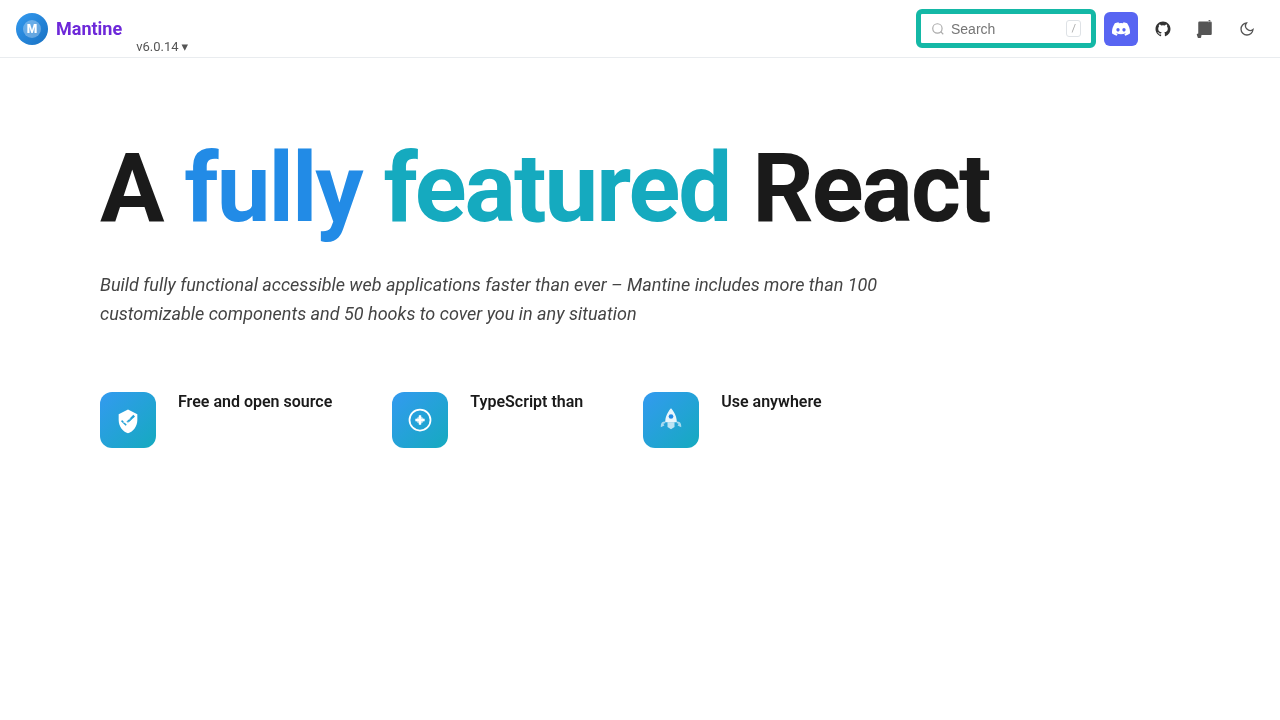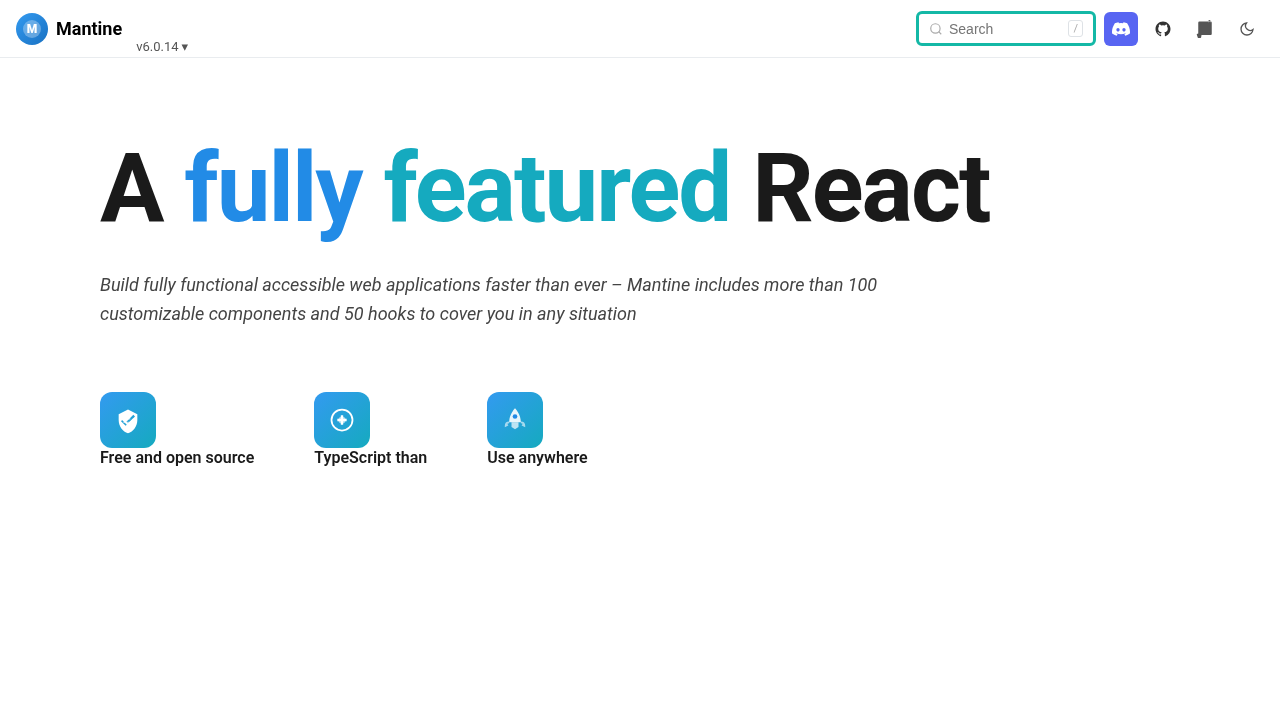--- a/index.html
+++ b/index.html
@@ -46,21 +46,21 @@
       align-items: center;
       justify-content: center;
       color: white;
       font-weight: 900;
       font-size: 14px;
     }
 
     .logo-name {
       font-size: 18px;
       font-weight: 700;
-      color: #000000;
+      color: #6d28d9;
     }
 
     .version-badge {
       display: flex;
       align-items: center;
       gap: 3px;
       font-size: 13px;
       color: #555;
       cursor: pointer;
       padding: 2px 6px;
@@ -70,21 +70,21 @@
 
     .header-right {
       display: flex;
       align-items: center;
       gap: 8px;
     }
 
     .search-bar {
       display: flex;
       align-items: center;
-      border: 3px solid #14b8a6;
+      border: 5px solid #14b8a6;
       border-radius: 6px;
       padding: 6px 10px;
       gap: 6px;
       width: 180px;
       cursor: text;
       background: #fff;
     }
 
     .search-bar input {
       border: none;
@@ -166,23 +166,23 @@
     }
 
     
     .features-row {
       display: flex;
       gap: 60px;
     }
 
     .feature-item {
       display: flex;
-      flex-direction: column;
+      flex-direction: row;
       align-items: flex-start;
-      gap: 0;
+      gap: 22px;
     }
 
     .feature-icon-box {
       width: 56px;
       height: 56px;
       border-radius: 12px;
       background: linear-gradient(135deg, #339af0, #15aabf);
       display: flex;
       align-items: center;
       justify-content: center;

